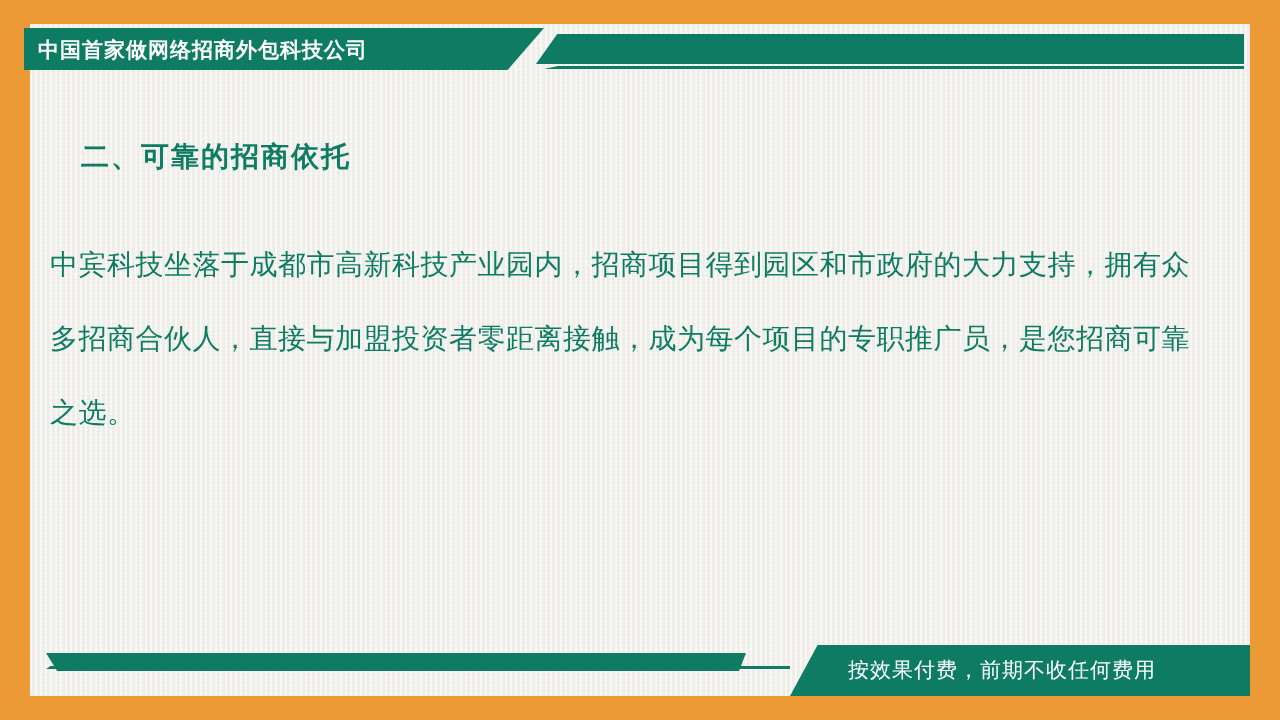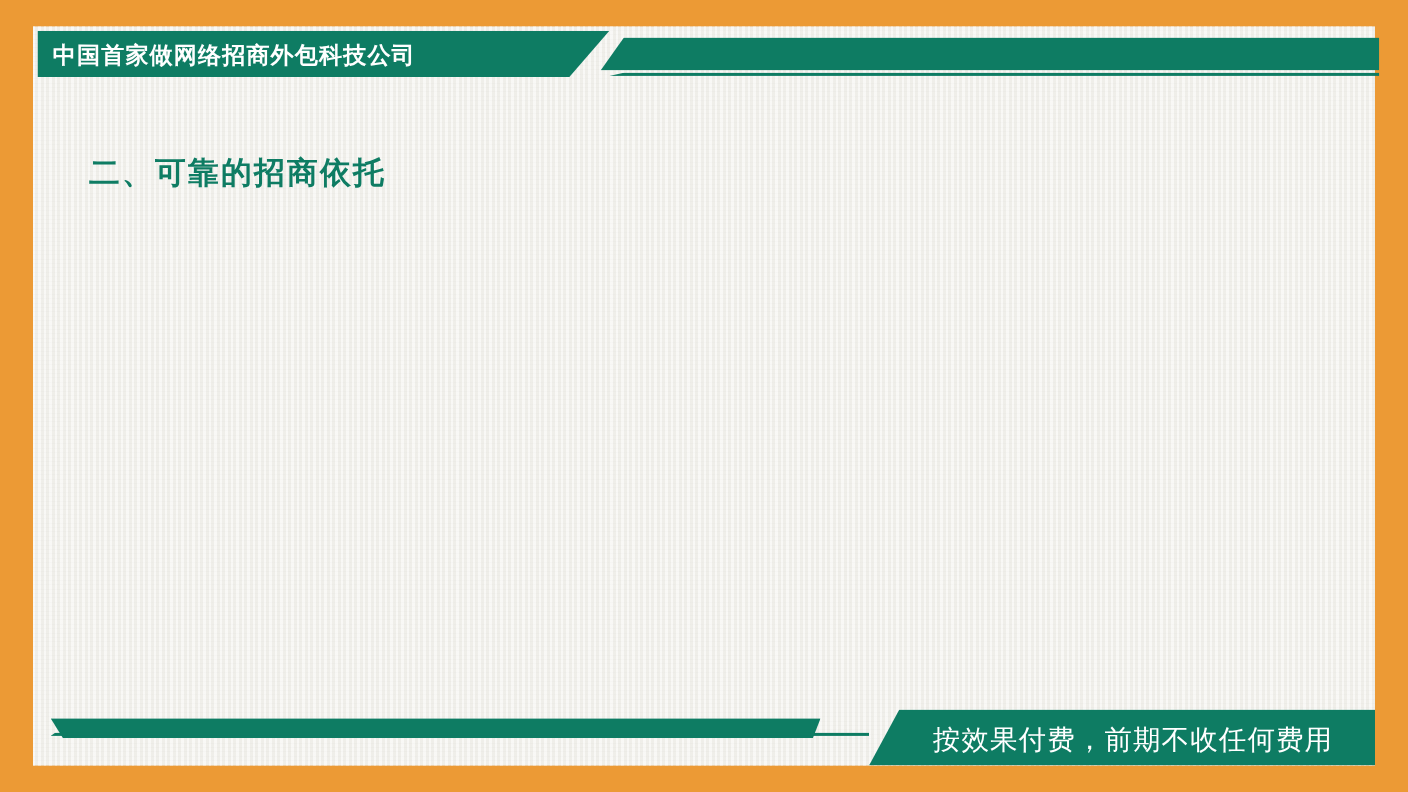--- a/index.html
+++ b/index.html
@@ -31,21 +31,21 @@
     height: 672px;
     background: #F2F1EC;
     background-image:
       repeating-linear-gradient(0deg, rgba(0,0,0,0.012) 0px, rgba(0,0,0,0.012) 1px, rgba(0,0,0,0) 1px, rgba(0,0,0,0) 4px),
       repeating-linear-gradient(90deg, rgba(255,255,255,0.5) 0px, rgba(255,255,255,0.5) 2px, rgba(0,0,0,0.01) 2px, rgba(0,0,0,0.01) 5px);
   }
 
   
   .header-wrap {
     position: absolute;
-    left: 34px;
+    left: 24px;
     top: 28px;
     width: 1092px;
     height: 42px;
   }
   .header-green-left {
     position: absolute;
     left: 0px;
     top: 0px;
     width: 520px;
     height: 42px;
@@ -116,21 +116,21 @@
     width: 460px;
     height: 51px;
     background: #0E7C63;
     clip-path: polygon(6% 0, 100% 0, 100% 100%, 0 100%);
   }
   .footer-text {
     position: absolute;
     left: 848px;
     top: 656px;
     color: #FFFFFF;
-    font-size: 25px;
+    font-size: 21px;
     letter-spacing: 1px;
     white-space: nowrap;
   }
   .footer-bar-left {
     position: absolute;
     left: 46px;
     top: 653px;
     width: 700px;
     height: 18px;
     background: #0E7C63;
@@ -155,19 +155,20 @@
 
   <div class="header-wrap">
     <div class="header-green-left"></div>
     <div class="header-bar-right"></div>
     <div class="header-bar-right-line"></div>
     <div class="header-title">中国首家做网络招商外包科技公司</div>
   </div>
 
   <div class="section-title">二、可靠的招商依托</div>
 
+  <div class="body-text">中宾科技坐落于成都市高新科技产业园内，招商项目得到园区和市政府的大力支持，拥有众多招商合伙人，直接与加盟投资者零距离接触，成为每个项目的专职推广员，是您招商可靠之选。</div>
 
   <div class="footer-bar-left"></div>
   <div class="footer-line-left"></div>
   <div class="footer-green"></div>
   <div class="footer-text">按效果付费，前期不收任何费用</div>
 
 </div>
 
 </body></html>

